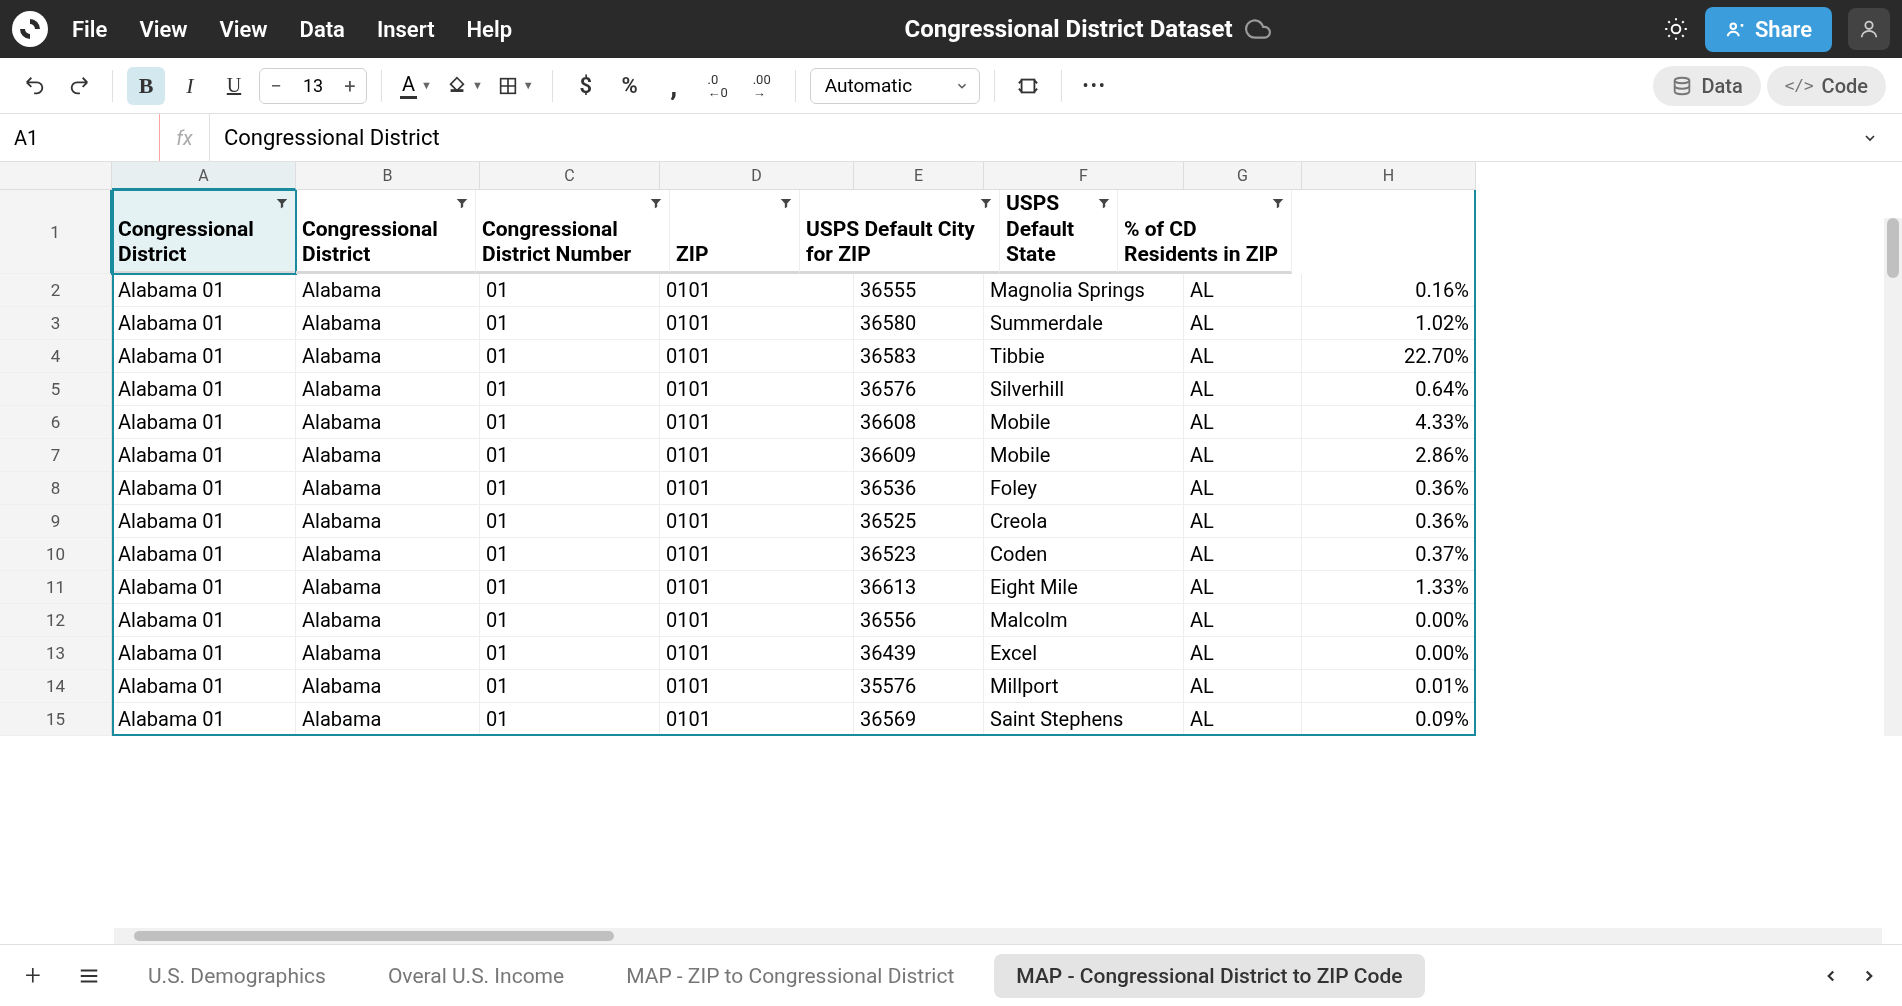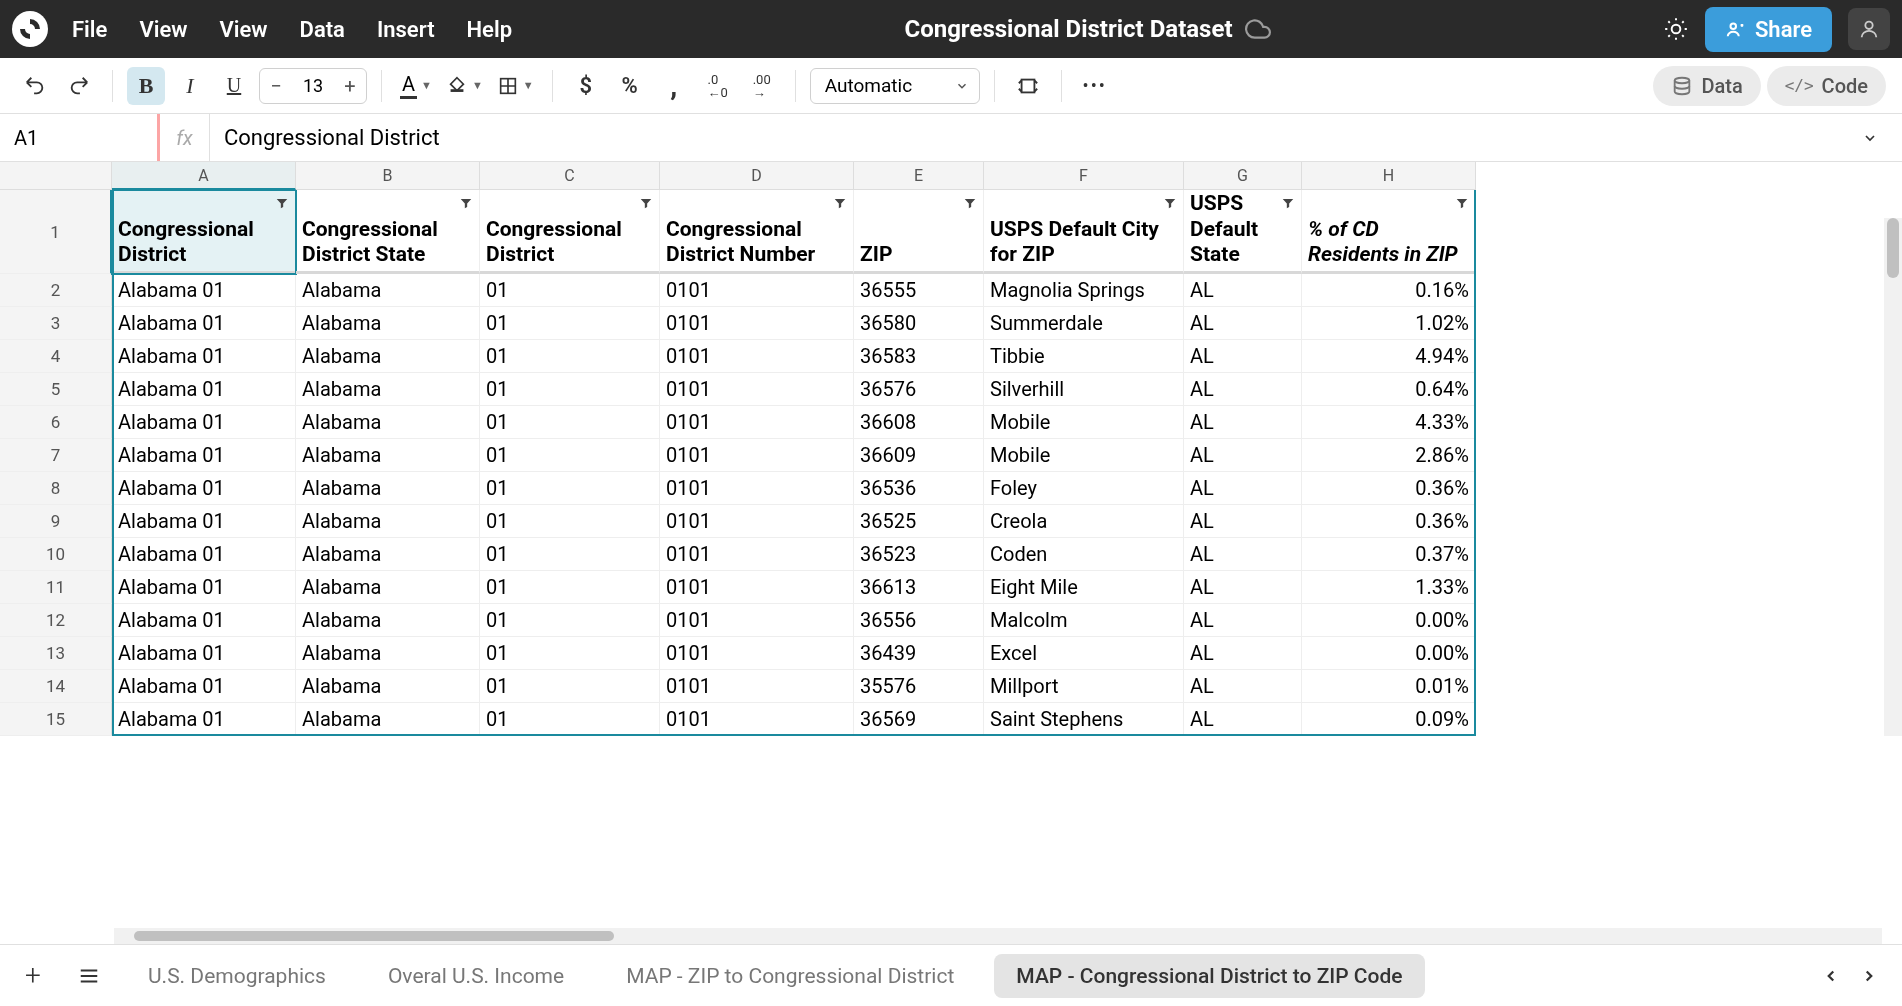--- a/index.html
+++ b/index.html
@@ -28,21 +28,21 @@
 .font-size-box input { width: 42px; border: none; text-align: center; font-size: 18px; outline: none; }
 .dropdown-btn { display: flex; align-items: center; gap: 4px; cursor: pointer; padding: 0 4px; }
 .chev { font-size: 11px; color: #666; }
 .auto-select { border: 1px solid #d0d0d0; border-radius: 6px; height: 36px; padding: 0 28px 0 14px; font-size: 19px; display: flex; align-items: center; cursor: pointer; position: relative; min-width: 170px; }
 .auto-select .chev-lg { position: absolute; right: 10px; }
 .spacer-flex { flex: 1; }
 .pill-btn { background: #ebebeb; border-radius: 20px; padding: 8px 18px; font-size: 20px; font-weight: 500; color: #555; display: flex; align-items: center; gap: 8px; cursor: pointer; }
 
 
 .formula-bar { height: 48px; display: flex; align-items: center; border-bottom: 1px solid #e0e0e0; }
-.cell-ref { width: 160px; padding: 0 14px; font-size: 20px; border-right: 3px solid #fca5a5; height: 100%; display: flex; align-items: center; }
+.cell-ref { width: 160px; padding: 0 14px; font-size: 20px; border-right: 1px solid #fca5a5; height: 100%; display: flex; align-items: center; }
 .fx-label { width: 50px; text-align: center; font-size: 20px; font-style: italic; color: #aaa; border-right: 1px solid #e0e0e0; height: 100%; display: flex; align-items: center; justify-content: center; }
 .formula-input { flex: 1; padding: 0 14px; font-size: 22px; }
 .formula-expand { width: 40px; text-align: center; cursor: pointer; }
 
 
 .grid-wrap { position: absolute; top: 162px; bottom: 62px; left: 0; right: 0; overflow: hidden; }
 .corner { width: 112px; height: 28px; background: #f4f4f4; border-right: 1px solid #ddd; border-bottom: 1px solid #ddd; }
 .col-headers { display: flex; height: 28px; }
 .col-h { background: #f4f4f4; border-right: 1px solid #ddd; border-bottom: 1px solid #ddd; display: flex; align-items: center; justify-content: center; font-size: 16px; color: #555; position: relative; }
 .col-h.sel { background: #e8eff0; border-bottom: 2px solid #1a8a9e; }
@@ -266,28 +266,20 @@
     <div class="cells" id="cells" style="position:relative">
         <div class="row header-row">
           <div class="cell selcell sel-border" style="width: 184px;">
             <span>Congressional District</span>
             <span class="filter-ic">
               <svg width="14" height="14" viewBox="0 0 24 24" fill="#444">
                 <path d="M3 5h18l-7 8v6l-4 2v-8z"></path>
               </svg>
             </span>
           </div>
-          <div class="cell" style="width: 184px;">
-            <span>Congressional District State</span>
-            <span class="filter-ic">
-              <svg width="14" height="14" viewBox="0 0 24 24" fill="#444">
-                <path d="M3 5h18l-7 8v6l-4 2v-8z"></path>
-              </svg>
-            </span>
-          </div>
           <div class="cell" style="width: 180px;">
             <span>Congressional District</span>
             <span class="filter-ic">
               <svg width="14" height="14" viewBox="0 0 24 24" fill="#444">
                 <path d="M3 5h18l-7 8v6l-4 2v-8z"></path>
               </svg>
             </span>
           </div>
           <div class="cell" style="width: 194px;">
             <span>Congressional District Number</span>
@@ -314,21 +306,21 @@
             </span>
           </div>
           <div class="cell" style="width: 118px;">
             <span>USPS Default State</span>
             <span class="filter-ic">
               <svg width="14" height="14" viewBox="0 0 24 24" fill="#444">
                 <path d="M3 5h18l-7 8v6l-4 2v-8z"></path>
               </svg>
             </span>
           </div>
-          <div class="cell" style="width: 174px; font-style: italic;">
+          <div class="cell" style="width: 174px;">
             <span>% of CD Residents in ZIP</span>
             <span class="filter-ic">
               <svg width="14" height="14" viewBox="0 0 24 24" fill="#444">
                 <path d="M3 5h18l-7 8v6l-4 2v-8z"></path>
               </svg>
             </span>
           </div>
         </div>
         <div class="row">
           <div class="cell" style="width: 184px;">Alabama 01</div>
@@ -351,21 +343,21 @@
           <div class="cell num" style="width: 174px;">1.02%</div>
         </div>
         <div class="row">
           <div class="cell" style="width: 184px;">Alabama 01</div>
           <div class="cell" style="width: 184px;">Alabama</div>
           <div class="cell" style="width: 180px;">01</div>
           <div class="cell" style="width: 194px;">0101</div>
           <div class="cell" style="width: 130px;">36583</div>
           <div class="cell" style="width: 200px;">Tibbie</div>
           <div class="cell" style="width: 118px;">AL</div>
-          <div class="cell num" style="width: 174px;">4.94%</div>
+          <div class="cell num" style="width: 174px;">22.70%</div>
         </div>
         <div class="row">
           <div class="cell" style="width: 184px;">Alabama 01</div>
           <div class="cell" style="width: 184px;">Alabama</div>
           <div class="cell" style="width: 180px;">01</div>
           <div class="cell" style="width: 194px;">0101</div>
           <div class="cell" style="width: 130px;">36576</div>
           <div class="cell" style="width: 200px;">Silverhill</div>
           <div class="cell" style="width: 118px;">AL</div>
           <div class="cell num" style="width: 174px;">0.64%</div>

